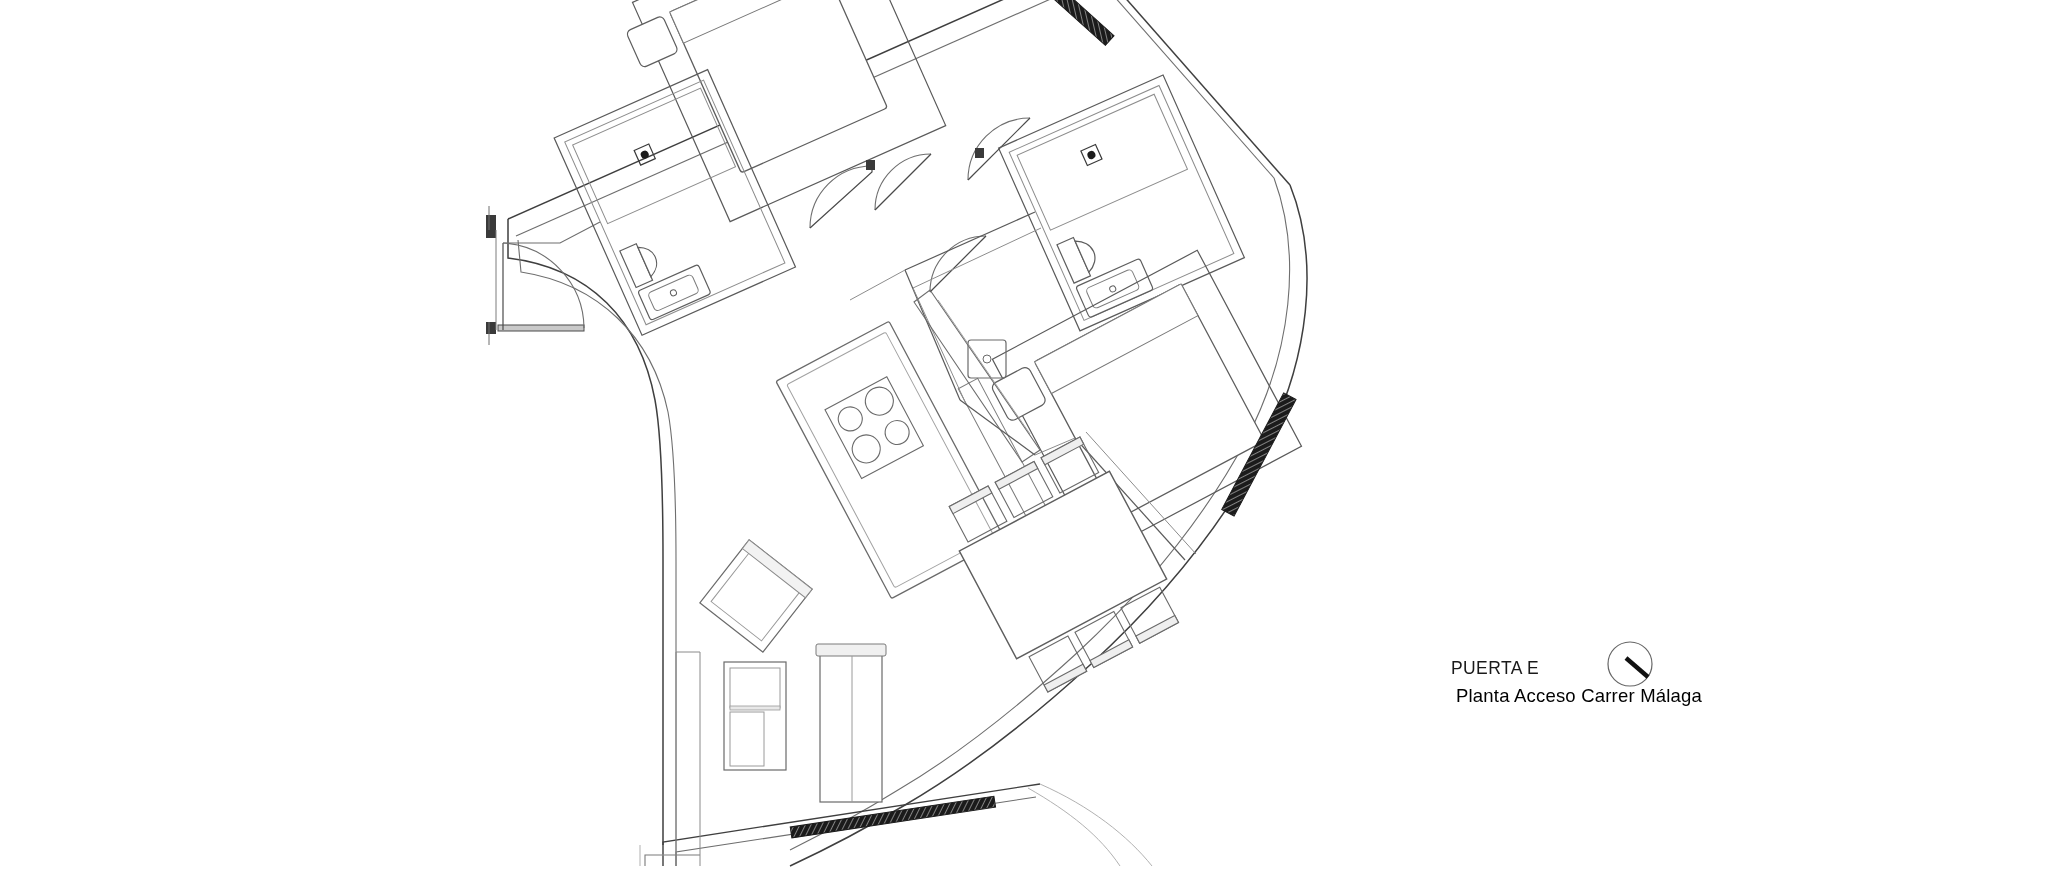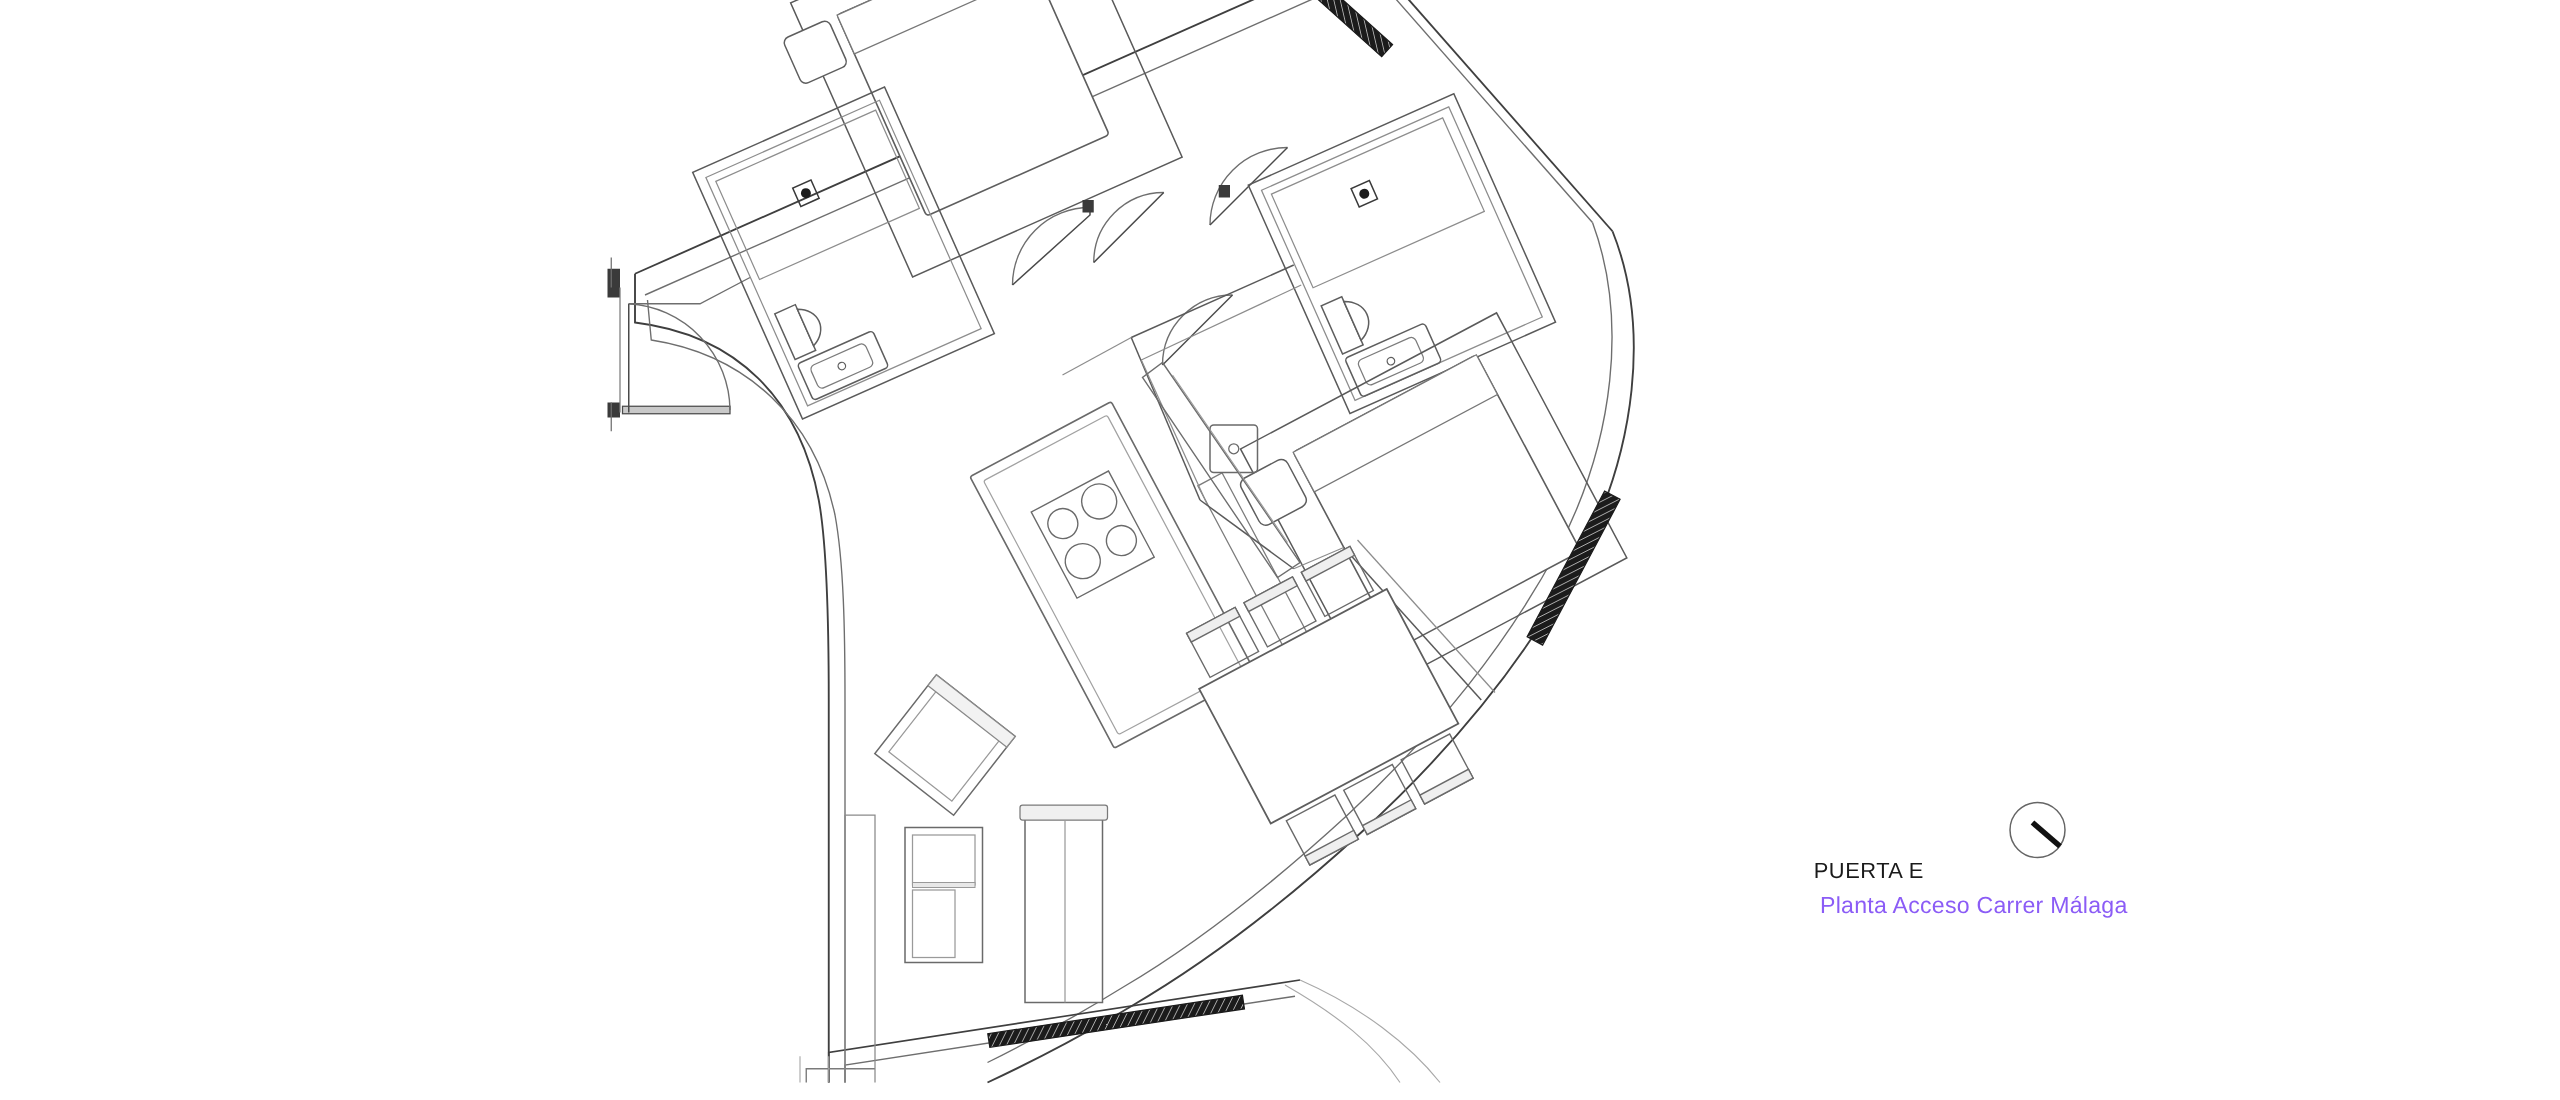--- a/index.html
+++ b/index.html
@@ -26,35 +26,35 @@
     position: absolute;
     left: 0;
     top: 0;
     width: 2048px;
     height: 880px;
     display: block;
   }
   .legend {
     position: absolute;
     left: 1451px;
-    top: 686px;
+    top: 658px;
     width: 320px;
     user-select: none;
   }
   .legend-line1 {
     font-size: 17.5px;
     letter-spacing: 0.4px;
     color: #1a1a1a;
     line-height: 1.15;
     white-space: nowrap;
   }
   .legend-line2 {
     font-size: 18.5px;
     letter-spacing: 0.2px;
-    color: #8b5cf6;
+    color: #000000;
     line-height: 1.15;
     white-space: nowrap;
     padding-left: 5px;
     margin-top: 7px;
   }
   .north-wrap {
     position: absolute;
     left: 1604px;
     top: 638px;
     width: 52px;

